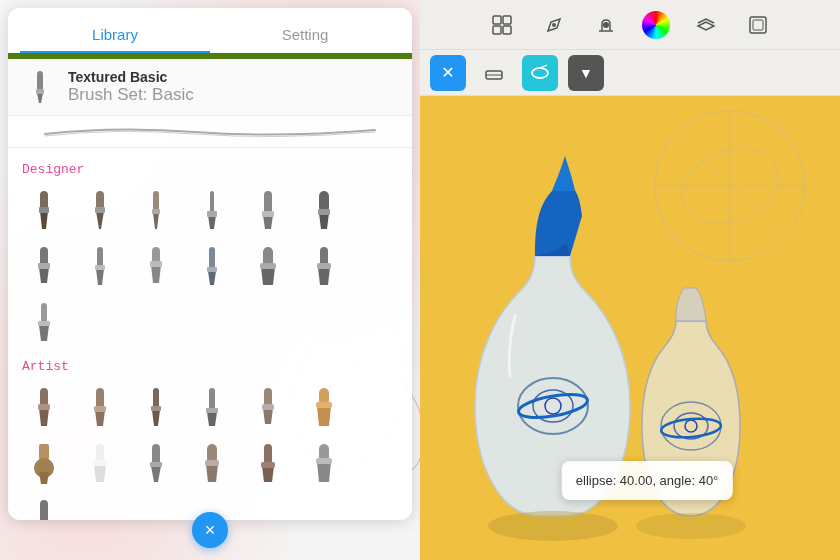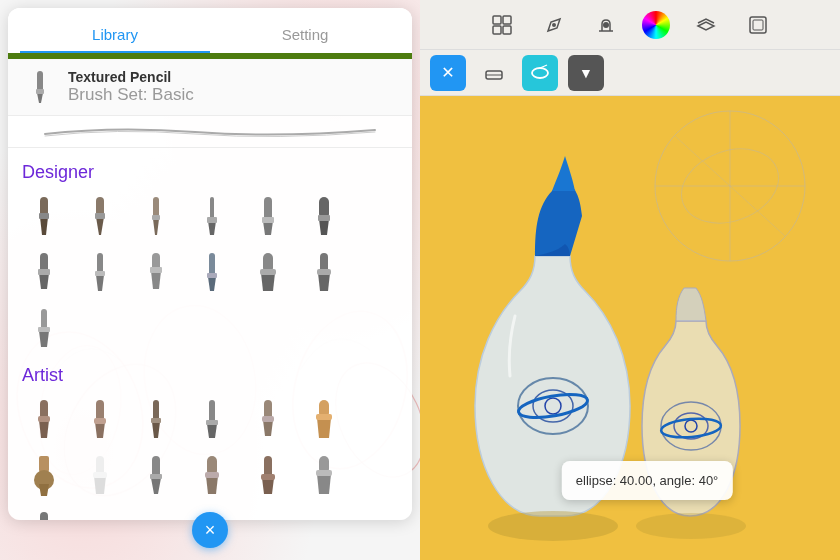--- a/index.html
+++ b/index.html
@@ -112,24 +112,25 @@
       align-items: center;
     }
 
     .brush-list {
       flex: 1;
       overflow-y: auto;
       padding: 8px 0;
     }
 
     .section-label {
-      font-size: 18px;
-      color: #6d28d9;
+      font-size: 13px;
+      color: #ec4899;
       padding: 6px 14px 4px;
       font-weight: 500;
+      font-family: Liberation Mono, monospace;
     }
 
     .brush-grid {
       display: flex;
       flex-wrap: wrap;
       padding: 4px 10px;
       gap: 4px;
     }
 
     .brush-item {
@@ -310,21 +311,21 @@
 
     <div class="current-brush">
       <div class="brush-icon-area">
         <svg class="brush-preview-stroke" viewBox="0 0 36 36" xmlns="http://www.w3.org/2000/svg">
           <rect x="15" y="2" width="6" height="22" rx="3" fill="#888"></rect>
           <polygon points="15,24 21,24 19,34 17,34" fill="#777"></polygon>
           <rect x="14" y="20" width="8" height="5" rx="1" fill="#aaa"></rect>
         </svg>
       </div>
       <div class="brush-info">
-        <div class="brush-name">Textured Pencil</div>
+        <div class="brush-name">Textured Basic</div>
         <div class="brush-set">Brush Set: Basic</div>
       </div>
     </div>
 
     <div class="stroke-preview">
       <svg viewBox="0 0 350 20" style="width:100%;height:20px">
         <path d="M10,12 Q80,4 160,10 Q240,16 340,8" fill="none" stroke="#aaa" stroke-width="2" stroke-linecap="round"></path>
         <path d="M10,14 Q80,6 160,12 Q240,18 340,10" fill="none" stroke="#ccc" stroke-width="1" stroke-linecap="round"></path>
       </svg>
     </div>

